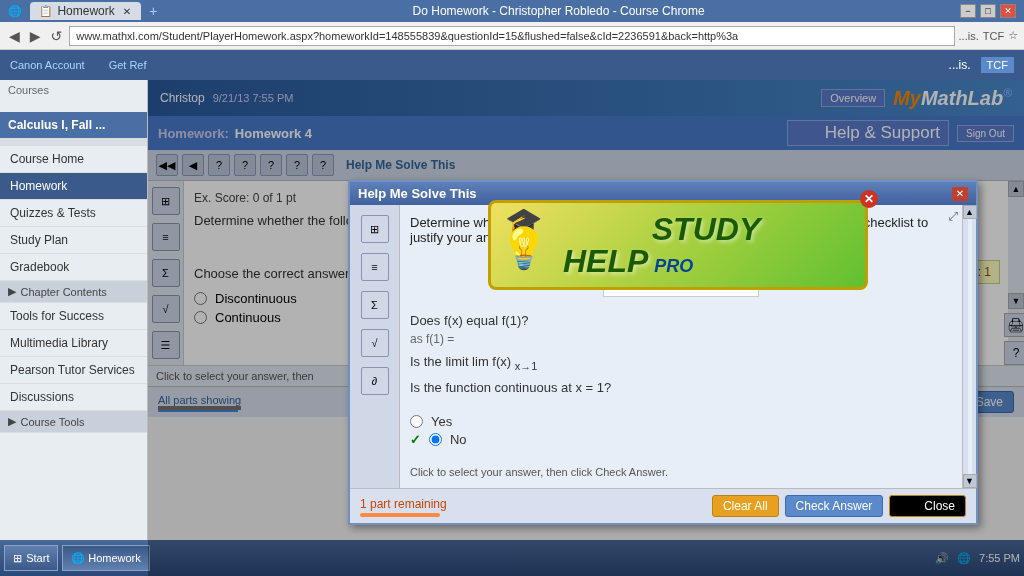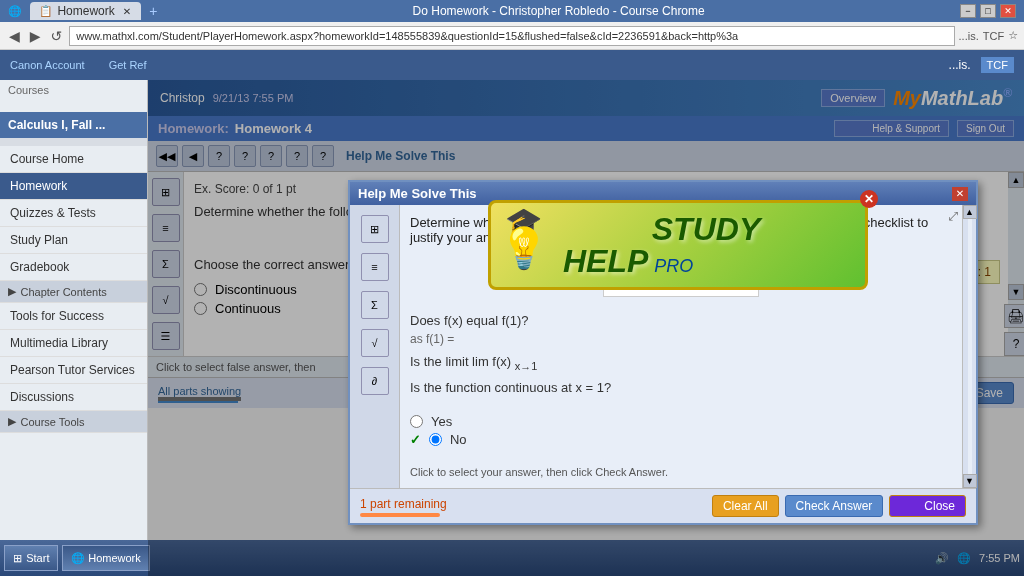--- a/index.html
+++ b/index.html
@@ -96,35 +96,35 @@
     .help-choices { margin: 19px 0; }
     .help-choice { display: flex; align-items: center; gap: 8px; margin: 3px 0; font-size: 13px; }
     .help-choice input[type="radio"] { cursor: pointer; }
     .help-choice.selected { }
     .check-mark { color: green; font-weight: bold; }
 
     .help-bottom { background: #d8e0f0; padding: 6px 10px; border-top: 1px solid #bbb; display: flex; align-items: center; justify-content: space-between; }
     .help-bottom-btns { display: flex; gap: 6px; }
     .help-btn { background: #e8a020; border: 1px solid #c08010; color: white; font-size: 12px; padding: 3px 10px; cursor: pointer; border-radius: 3px; }
     .help-btn.check { background: #5a8acc; border-color: #3a6ab0; }
-    .help-btn.close-btn { background: #6d28d9; padding-left: 34px; }
+    .help-btn.close-btn { background: #000000; padding-left: 34px; }
 
     .scroll-bar { width: 14px; background: #d8e0f0; border-left: 1px solid #bbb; display: flex; flex-direction: column; align-items: center; }
     .scroll-up { width: 14px; height: 14px; background: #c0c8d8; border: 1px solid #aaa; display: flex; align-items: center; justify-content: center; font-size: 9px; cursor: pointer; }
     .scroll-track { flex: 1; background: #e8eef8; }
     .scroll-thumb { background: #8898b8; height: 40px; margin: 2px; border-radius: 2px; }
     .scroll-down { width: 14px; height: 14px; background: #c0c8d8; border: 1px solid #aaa; display: flex; align-items: center; justify-content: center; font-size: 9px; cursor: pointer; }
 
     
     .study-help-overlay { position: absolute; top: 120px; left: 340px; z-index: 30; width: 380px; }
     .study-help-close { position: absolute; top: -10px; right: -10px; background: #cc3322; color: white; width: 18px; height: 18px; border-radius: 50%; display: flex; align-items: center; justify-content: center; font-size: 12px; cursor: pointer; font-weight: bold; border: none; z-index: 31; }
     .study-help-banner { background: linear-gradient(135deg, #f0e060 0%, #a8d040 50%, #60c030 100%); border: 3px solid #c0a000; border-radius: 8px; padding: 10px 16px; text-align: center; position: relative; overflow: hidden; }
     .study-help-text { margin-left: 56px; }
     .study-help-title { font-size: 32px; font-weight: 900; color: #1a5a00; text-shadow: 2px 2px 4px rgba(255,255,255,0.5); line-height: 1; font-style: italic; }
-    .study-help-pro { font-size: 18px; color: #004499; font-style: italic; font-weight: normal; }
+    .study-help-pro { font-size: 18px; color: #004499; font-style: italic; font-weight: bold; }
 
     
     .taskbar { height: 36px; background: linear-gradient(to bottom, #4a6898, #2a4878); display: flex; align-items: center; padding: 0 4px; gap: 4px; position: absolute; bottom: 0; left: 0; right: 0; z-index: 5; }
     .taskbar-btn { background: linear-gradient(to bottom, #6080b0, #3a5888); border: 1px solid #8aa0c8; color: white; font-size: 11px; padding: 2px 8px; height: 26px; display: flex; align-items: center; gap: 4px; cursor: pointer; }
     .taskbar-btn.active { background: linear-gradient(to bottom, #3a5888, #6080b0); }
     .taskbar-right { margin-left: auto; display: flex; align-items: center; gap: 8px; color: white; font-size: 11px; }
     .dialog-tool-btn { width: 28px; height: 28px; background: #d0d8e8; border: 1px solid #9090b0; display: flex; align-items: center; justify-content: center; cursor: pointer; font-size: 11px; border-radius: 2px; margin: 2px; }
     .expand-icon { position: absolute; top: 4px; right: 4px; font-size: 12px; color: #666; cursor: pointer; }
   </style>
 </head>
@@ -212,21 +212,21 @@
           </span>
         </div>
       </div>
 
       <div class="hw-content">
 
         <div class="hw-title-bar">
           <span class="label">Homework:</span>
           <span style="color:white; text-align:center;">Homework 4</span>
           <div style="margin-left:auto; display:flex; gap:8px; align-items:center;">
-            <button class="mml-nav-btn" style="font-size:10px;padding-left:37px;">Help &amp; Support</button>
+            <button class="mml-nav-btn" style="font-size:17px;padding-left:37px;">Help &amp; Support</button>
             <button class="mml-nav-btn" style="font-size:10px;">Sign Out</button>
           </div>
         </div>
 
         <div class="hw-toolbar">
           <div class="hw-tool-btn">◀◀</div>
           <div class="hw-tool-btn">◀</div>
           <div class="hw-tool-btn">?</div>
           <div class="hw-tool-btn">?</div>
           <div class="hw-tool-btn">?</div>
@@ -265,21 +265,21 @@
           <div style="width:16px; background:#e0e8f0; display:flex; flex-direction:column; align-items:center;">
             <div style="width:16px; height:16px; background:#bcc8d8; border:1px solid #aaa; display:flex; align-items:center; justify-content:center; font-size:9px; cursor:pointer;">▲</div>
             <div style="flex:1;"></div>
             <div style="width:16px; height:16px; background:#bcc8d8; border:1px solid #aaa; display:flex; align-items:center; justify-content:center; font-size:9px; cursor:pointer;">▼</div>
             <div style="width:24px; height:24px; background:#d0d8e8; border:1px solid #aaa; display:flex; align-items:center; justify-content:center; font-size:14px; cursor:pointer; margin-top:4px;">🖨</div>
             <div style="width:24px; height:24px; background:#d0d8e8; border:1px solid #aaa; display:flex; align-items:center; justify-content:center; font-size:12px; cursor:pointer; margin-top:4px;">?</div>
           </div>
         </div>
 
         <div class="hw-bottom-bar">
-          <span>Click to select false answer, then</span>
+          <span>Click to select your answer, then</span>
         </div>
         <div style="background:#d8e0f0; padding:4px 10px; display:flex; align-items:center; justify-content:space-between; border-top:1px solid #bbb;">
           <div>
             <span style="color:#336699; font-size:11px; border-bottom:4px solid #737373;">All parts showing</span>
             <div style="height:3px; background:#4488cc; width:80px; margin-top:2px;"></div>
           </div>
           <div class="bottom-btns">
             <button class="bottom-btn">Clear All</button>
             <button class="bottom-btn">Final Check</button>
             <button class="bottom-btn blue">Save</button>

